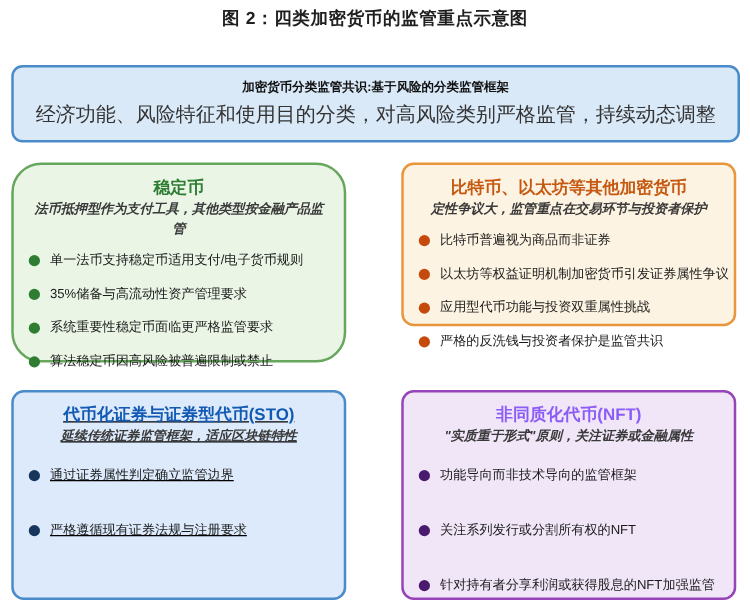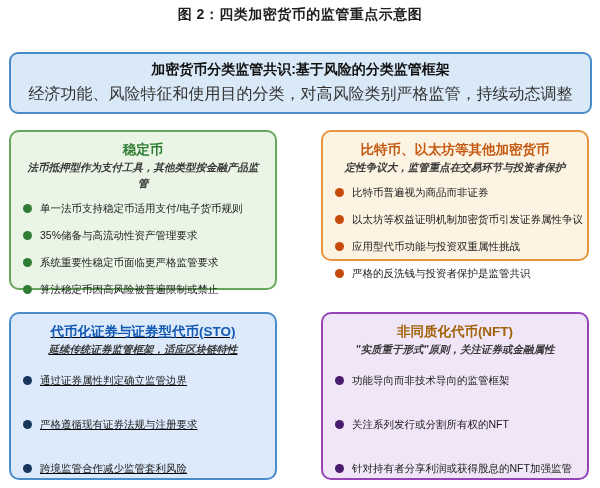--- a/index.html
+++ b/index.html
@@ -19,41 +19,41 @@
   }
   
   .consensus {
     position:absolute; left:9px; top:52px; width:583px; height:62px;
     background:#d9e9f8;
     border:2px solid #4a8bc9;
     border-radius:9px;
     display:flex; flex-direction:column; justify-content:center; align-items:center;
     gap:5px;
   }
-  .consensus-heading { font-size:14px; font-weight:700; color:#111111; }
+  .consensus-heading { font-size:10px; font-weight:700; color:#111111; }
   .consensus-sub { font-size:16px; color:#333333; }
 
   
   .box {
     position:absolute;
     width:268px;
     border-width:2px; border-style:solid;
     border-radius:10px;
     padding:9px 12px 8px 12px;
   }
-  .box-stablecoin { left:9px;  top:130px; height:160px; background:#eaf5e6; border-color:#67a65d; }
+  .box-stablecoin { left:9px;  top:130px; height:160px; background:#eaf5e6; border-color:#67a65d;border-radius:24px; }
   .box-btc        { left:321px; top:130px; height:131px; background:#fdf3e2; border-color:#e8963e; }
   .box-sto        { left:9px;  top:312px; height:168px; background:#dceafb; border-color:#4a8bc9;text-decoration:underline; }
   .box-nft        { left:321px; top:312px; height:168px; background:#f1e6f8; border-color:#9644b8; }
 
   .box-title { text-align:center; font-size:13.5px; font-weight:700; line-height:18px; }
   .box-stablecoin .box-title { color:#2e7d32; }
   .box-btc        .box-title { color:#c65911; }
   .box-sto        .box-title { color:#1259b3; }
-  .box-nft        .box-title { color:#a16207; }
+  .box-nft        .box-title { color:#8b5cf6; }
 
   .box-subtitle {
     text-align:center; font-size:10.5px; font-style:italic;
     color:#3a3a3a; line-height:16px; font-weight:600;
   }
 
   .bullet-list { list-style:none; display:flex; flex-direction:column; }
   .bullets-4 { margin-top:10px; gap:13px; }
   .bullets-3 { margin-top:16px; gap:30px; }
   .bullet-row { display:flex; align-items:center; gap:8px; }
@@ -127,24 +127,20 @@
     <div class="box-subtitle">延续传统证券监管框架，适应区块链特性</div>
     <ul class="bullet-list bullets-3">
       <li class="bullet-row">
         <span class="dot"></span>
         <span class="bullet-text">通过证券属性判定确立监管边界</span>
       </li>
       <li class="bullet-row">
         <span class="dot"></span>
         <span class="bullet-text">严格遵循现有证券法规与注册要求</span>
       </li>
-      <li class="bullet-row">
-        <span class="dot"></span>
-        <span class="bullet-text">跨境监管合作减少监管套利风险</span>
-      </li>
     </ul>
   </div>
 
   <div class="box box-nft">
     <div class="box-title">非同质化代币(NFT)</div>
     <div class="box-subtitle">"实质重于形式"原则，关注证券或金融属性</div>
     <ul class="bullet-list bullets-3">
       <li class="bullet-row">
         <span class="dot"></span>
         <span class="bullet-text">功能导向而非技术导向的监管框架</span>

